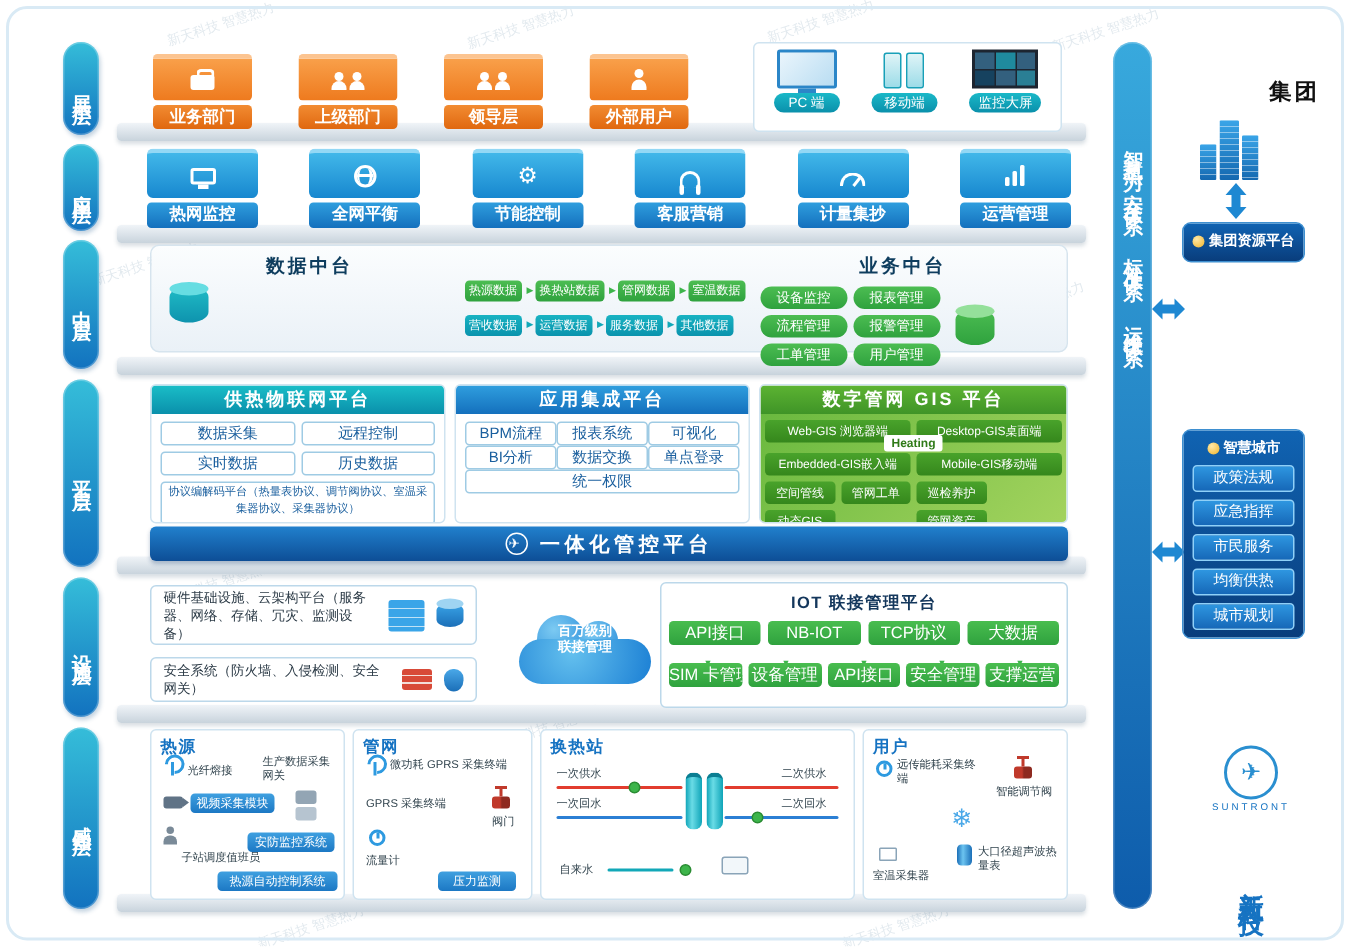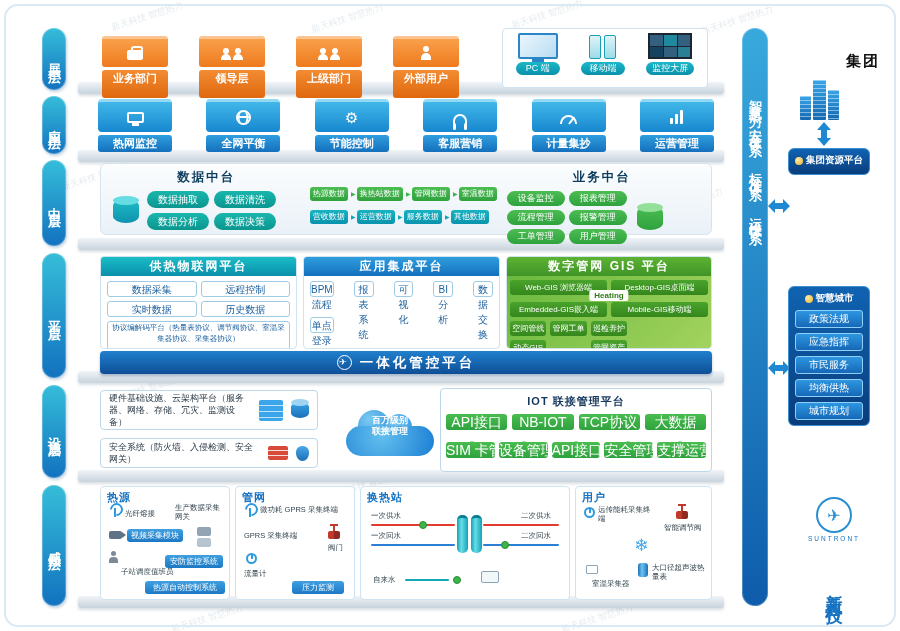--- a/index.html
+++ b/index.html
@@ -12,21 +12,21 @@
 
 
 .tab{position:absolute;left:42px;width:24px;border-radius:12px;background:linear-gradient(180deg,#35bdd9,#1272bf);color:#fff;display:flex;align-items:center;justify-content:center;writing-mode:vertical-rl;font-size:13px;font-weight:bold;letter-spacing:4px;box-shadow:inset 0 0 0 1px rgba(255,255,255,.25),1px 2px 3px rgba(20,80,130,.25)}
 
 
 .shelf{position:absolute;left:78px;width:646px;height:12px;background:linear-gradient(180deg,#f0f4f8,#c8d3dc);border-radius:3px;box-shadow:0 2px 3px rgba(40,70,100,.18)}
 
 
 .ubox{width:66px;text-align:center}
 .ubox .cube{height:31px;border-radius:3px;background:linear-gradient(180deg,#f9a04a,#ee7a1e);border-top:3px solid #fcc490;display:flex;align-items:center;justify-content:center}
-.ubox .lbl{margin-top:3px;height:28px;line-height:16px;border-radius:3px;background:linear-gradient(180deg,#f28c32,#e0680f);color:#fff;font-size:11px;font-weight:bold}
+.ubox .lbl{margin-top:3px;height:16px;line-height:16px;border-radius:3px;background:linear-gradient(180deg,#f28c32,#e0680f);color:#fff;font-size:11px;font-weight:bold}
 .i-group{position:relative;width:23px;height:14px}
 .i-group i{position:absolute;bottom:0;width:10px;height:6px;background:#fff;border-radius:5px 5px 0 0}
 .i-group i::before{content:"";position:absolute;top:-6px;left:2px;width:6px;height:6px;border-radius:50%;background:#fff}
 .i-group i:nth-child(1){left:0}.i-group i:nth-child(2){left:12px}
 .i-person{position:relative;width:12px;height:14px}
 .i-person::before{content:"";position:absolute;top:0;left:3px;width:6px;height:6px;border-radius:50%;background:#fff}
 .i-person::after{content:"";position:absolute;bottom:0;left:1px;width:10px;height:7px;background:#fff;border-radius:5px 5px 0 0}
 .i-case{width:16px;height:10px;background:#fff;border-radius:2px;position:relative;margin-top:4px}
 .i-case::before{content:"";position:absolute;top:-4px;left:4px;width:8px;height:4px;border:2px solid #fff;border-bottom:0;border-radius:3px 3px 0 0}
 .term-panel{left:502px;top:28px;width:206px;height:60px;background:#fff;border:1px solid #cfe3f0;border-radius:4px;display:flex;justify-content:space-around;align-items:flex-start;padding:4px 2px}
@@ -86,29 +86,29 @@
 .gbtn2{height:15px;line-height:15px;border-radius:8px;background:linear-gradient(180deg,#4cbd52,#2fa23e);color:#fff;font-size:9px;text-align:center}
 
 
 .plat{top:256px;height:93px;background:#fff;border:1px solid #cfe3f0;border-radius:4px;overflow:hidden;position:absolute}
 .hdr{height:19px;line-height:19px;color:#fff;font-size:12px;font-weight:bold;text-align:center;letter-spacing:2px}
 .hdr-teal{background:linear-gradient(180deg,#1abdc7,#0a90ab)}
 .hdr-blue{background:linear-gradient(180deg,#2f9ede,#1470bd)}
 .hdr-green{background:linear-gradient(180deg,#5cb332,#3f9427)}
 .pbody{padding:5px 6px}
 .wgrid2{display:grid;grid-template-columns:1fr 1fr;gap:4px;margin-bottom:4px}
-.wgrid3{display:grid;grid-template-columns:1fr 1fr 1fr 1fr 1fr;gap:20px}
+.wgrid3{display:grid;grid-template-columns:1fr 1fr 1fr;gap:0}
 .wgrid3 div:nth-child(7){grid-column:1/-1}
 .wbtn{background:#fff;border:1px solid #9fcbe4;border-radius:3px;color:#1a5f9e;font-size:10px;text-align:center;height:16px;line-height:15px}
 .proto{height:29px;font-size:7.5px;line-height:1.4;padding:1px 3px;white-space:normal}
 .gis .pbody{background:linear-gradient(135deg,#6ab93f,#a3d35e);height:74px;padding:4px 3px}
 .gism{position:relative;display:grid;grid-template-columns:1fr 1fr;gap:7px 4px;margin-bottom:4px}
 .gisbtn{background:linear-gradient(180deg,#49a32b,#35871c);color:#fff;font-size:8px;border-radius:3px;height:15px;line-height:15px;text-align:center;white-space:nowrap;overflow:hidden}
 .chip{position:absolute;left:50%;top:15px;transform:translateX(-50%);background:#fff;color:#2f7a18;font-size:8px;font-weight:bold;padding:0 5px;height:11px;line-height:11px;border-radius:2px;z-index:2}
-.gisf{display:grid;grid-template-columns:1fr 1fr 1fr 1fr 1fr;gap:4px}
+.gisf{display:grid;grid-template-columns:1fr 1fr 1fr 1fr;gap:4px}
 .gisf div:nth-child(4){grid-column:1}
 .gisf div:nth-child(5){grid-column:3}
 .integrated{left:100px;top:351px;width:612px;height:23px;border-radius:4px;background:linear-gradient(180deg,#2180cd,#0d4e96);display:flex;align-items:center;justify-content:center;gap:8px;color:#fff;font-size:13.5px;font-weight:bold;letter-spacing:3px;box-shadow:0 2px 3px rgba(20,60,110,.3)}
 .int-logo{width:15px;height:15px;border:1px solid #fff;border-radius:50%;display:flex;align-items:center;justify-content:center;font-size:9px;line-height:1}
 
 
 .fbox{background:#fff;border:1px solid #bcd8ea;border-radius:4px;display:flex;align-items:center;gap:8px;padding:3px 8px;font-size:9px;color:#2b3a46;line-height:1.35}
 .i-srv{width:24px;height:21px;border-radius:2px;background:repeating-linear-gradient(180deg,#3aa5e8 0 5px,#bfe2f6 5px 6px);flex:none}
 .cyl.small{width:18px;height:16px;border-radius:9px/5px}
 .cyl.blue{background:linear-gradient(180deg,#3aa5e8,#1b6fb8)}.cyl.blue::before{width:18px;height:7px;background:#9fd4f2}
@@ -116,21 +116,21 @@
 .i-shield{width:13px;height:15px;background:linear-gradient(#4aa8e8,#1b6fb8);border-radius:6px 6px 50% 50%;flex:none}
 .cloud{left:346px;top:406px;width:88px;height:52px}
 .cloud .b1{position:absolute;bottom:16px;left:12px;width:32px;height:32px;border-radius:50%;background:radial-gradient(circle at 35% 30%,#7ccaf2,#2288d8)}
 .cloud .b2{position:absolute;bottom:18px;left:40px;width:26px;height:26px;border-radius:50%;background:radial-gradient(circle at 35% 30%,#7ccaf2,#2288d8)}
 .cloud .body{position:absolute;bottom:2px;left:0;width:88px;height:30px;background:radial-gradient(circle at 40% 30%,#64c0ee,#1b7fd4);border-radius:15px}
 .cloud .txt{position:absolute;bottom:20px;width:100%;text-align:center;color:#fff;font-size:9px;font-weight:bold;line-height:1.3;z-index:2}
 .iot{left:440px;top:388px;width:272px;height:84px;background:#fff;border:1px solid #bcd8ea;border-radius:4px;padding:3px 5px}
 .iot-title{text-align:center;font-size:11px;font-weight:bold;color:#14375c;letter-spacing:1px;margin:2px 0 5px}
 .iot-row1{display:grid;grid-template-columns:repeat(4,1fr);gap:5px}
 .iot-row2{display:grid;grid-template-columns:repeat(5,1fr);gap:4px}
-.grn{background:linear-gradient(180deg,#49bd4f,#2fa23e);color:#fff;border-radius:3px;text-align:center;height:16px;line-height:16px;font-size:14px;white-space:nowrap;overflow:hidden}
+.grn{background:linear-gradient(180deg,#49bd4f,#2fa23e);color:#fff;border-radius:3px;text-align:center;height:16px;line-height:16px;font-size:11px;white-space:nowrap;overflow:hidden}
 .iot-arrows{display:flex;justify-content:space-around;height:10px;margin:1px 0}
 .iot-arrows span::after{content:"▼";font-size:6px;color:#3db54b}
 
 
 .sense{top:486px;height:114px;background:#fff;border:1px solid #cfe3f0;border-radius:4px;position:absolute;font-size:8px;color:#333}
 .stag{position:absolute;top:3px;left:6px;color:#1673c2;font-weight:bold;font-size:11px;letter-spacing:1px}
 .bbtn{position:absolute;background:linear-gradient(180deg,#3fa0e0,#1c78c4);color:#fff;border-radius:3px;font-size:8px;height:13px;line-height:13px;text-align:center;padding:0 3px;white-space:nowrap}
 .slab{position:absolute;color:#33454f;font-size:7.5px;line-height:1.25;white-space:nowrap}
 .slab.wrap{white-space:normal}
 .i-ant{position:absolute;width:12px;height:12px}
@@ -216,30 +216,30 @@
         </div>
       <div class="lbl">业务部门</div>
     </div>
     <div class="ubox">
       <div class="cube">
           <span class="i-group">
             <i></i>
             <i></i>
           </span>
         </div>
+      <div class="lbl">上级部门</div>
+    </div>
+    <div class="ubox">
+      <div class="cube">
+          <span class="i-group">
+            <i></i>
+            <i></i>
+          </span>
+        </div>
       <div class="lbl">领导层</div>
-    </div>
-    <div class="ubox">
-      <div class="cube">
-          <span class="i-group">
-            <i></i>
-            <i></i>
-          </span>
-        </div>
-      <div class="lbl">上级部门</div>
     </div>
     <div class="ubox">
       <div class="cube">
           <span class="i-person"></span>
         </div>
       <div class="lbl">外部用户</div>
     </div>
   </div>
 
   <div class="abs term-panel">
@@ -308,26 +308,20 @@
         </div>
       <div class="lbl">运营管理</div>
     </div>
   </div>
 
   <div class="abs mid-panel">
     <div class="mid-left">
       <div class="mid-title">数据中台</div>
       <div class="mid-left-body">
         <div class="cyl teal"></div>
-        <div class="tgrid">
-            <div class="tbtn">数据抽取</div>
-            <div class="tbtn">数据清洗</div>
-            <div class="tbtn">数据分析</div>
-            <div class="tbtn">数据决策</div>
-          </div>
       </div>
     </div>
     <div class="mid-chains">
       <div class="chain g">
           <div class="citem">热源数据</div>
           <div class="citem">换热站数据</div>
           <div class="citem">管网数据</div>
           <div class="citem">室温数据</div>
         </div>
       <div class="chain t">
@@ -496,21 +490,21 @@
   </div>
 
   <div class="sense" style="left:575px;width:137px">
     <div class="stag">用户</div>
     <span class="i-meter" style="left:8px;top:20px"></span>
     <div class="slab wrap" style="left:22px;top:18px;width:58px">远传能耗采集终端</div>
     <span class="i-valve" style="left:100px;top:24px"></span>
     <div class="slab" style="left:88px;top:36px">智能调节阀</div>
     <span class="radiator" style="left:58px;top:50px">❄</span>
     <span class="i-thermo" style="left:10px;top:78px"></span>
-    <div class="slab" style="left:16px;top:92px">室温采集器</div>
+    <div class="slab" style="left:6px;top:92px">室温采集器</div>
     <span class="cylb" style="left:62px;top:76px"></span>
     <div class="slab wrap" style="left:76px;top:76px;width:56px">大口径超声波热量表</div>
   </div>
 
   <div class="abs sys-bar">
     <span class="sys-seg" style="margin-top:62px">智慧热力</span>
     <span class="sys-seg" style="margin-top:8px">安全体系</span>
     <span class="sys-seg" style="margin-top:24px">标准体系</span>
     <span class="sys-seg" style="margin-top:24px">运维体系</span>
   </div>

